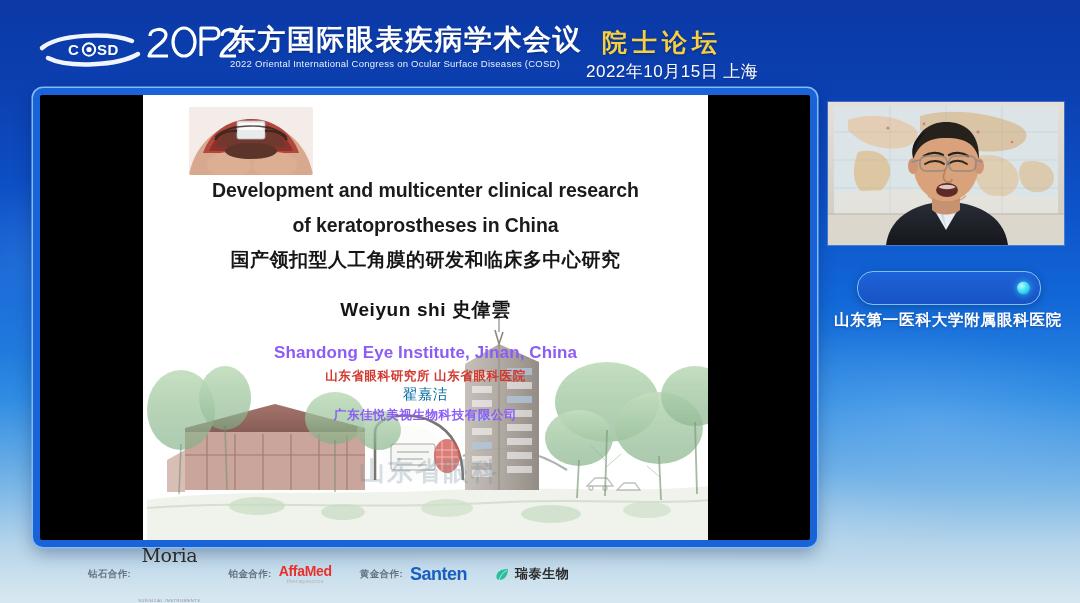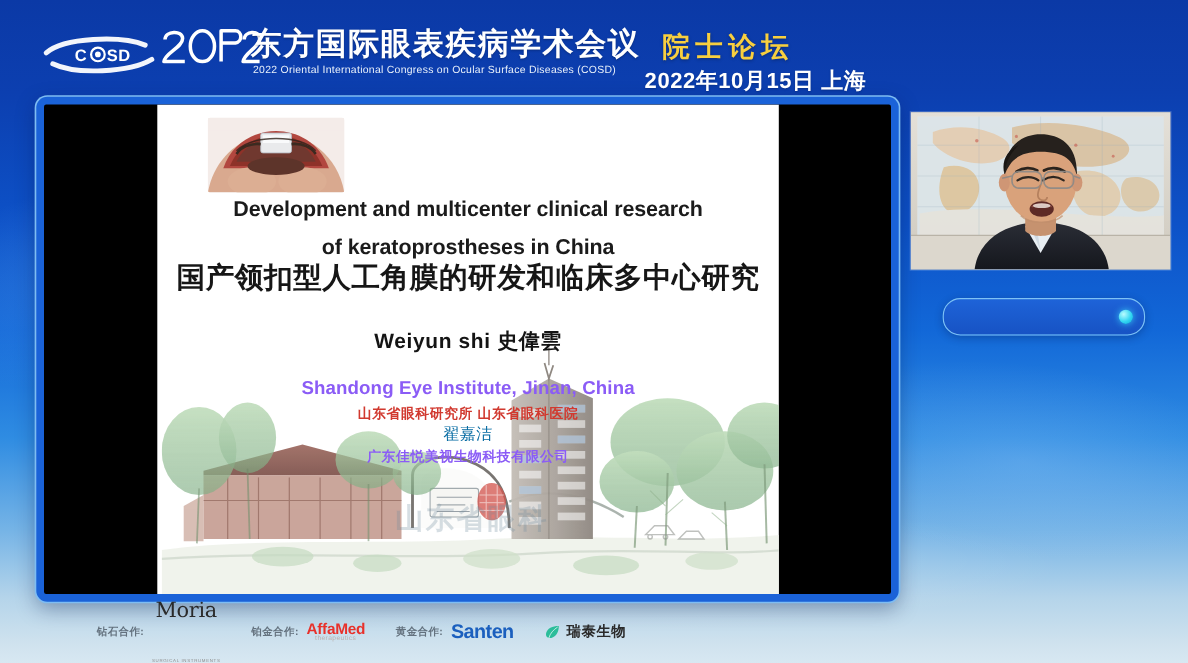--- a/index.html
+++ b/index.html
@@ -105,22 +105,22 @@
     font-weight: 700;
     letter-spacing: 5px;
     color: #f7cf3f;
     white-space: nowrap;
     font-family: "DejaVu Serif", "Liberation Serif", serif;
     text-shadow: 0 1px 3px rgba(0,0,0,0.30);
   }
   #forum-date {
     position: absolute;
     left: 586px; top: 60px;
-    font-size: 20px;
-    font-weight: 700;
+    font-size: 17px;
+    font-weight: 400;
     letter-spacing: 0.5px;
     color: #ffffff;
     white-space: nowrap;
     text-shadow: 0 1px 2px rgba(0,0,0,0.22);
   }
 
   
   #slide-frame {
     position: absolute;
     left: 33px; top: 88px;
@@ -174,22 +174,22 @@
     letter-spacing: -0.1px;
   }
   #title-en-2 {
     top: 119px;
     font-size: 19.5px;
     font-weight: 700;
     color: #1b1b1b;
     letter-spacing: -0.1px;
   }
   #title-cn {
-    top: 140px;
-    font-size: 26px;
+    top: 152px;
+    font-size: 19px;
     font-weight: 700;
     color: #161616;
     letter-spacing: 0.5px;
   }
   #author-line {
     top: 202px;
     font-size: 19px;
     font-weight: 700;
     color: #141414;
     letter-spacing: 0.6px;
@@ -668,20 +668,21 @@
       <path d="M110 86 C114 83, 124 83, 128 86" stroke="#8a4a40" stroke-width="1.4" fill="none"></path>
       <ellipse cx="119" cy="85" rx="8" ry="2.2" fill="#efe3dd" opacity="0.85"></ellipse>
 
       <path d="M100 94 C108 102, 130 102, 138 94" stroke="#c08f6c" stroke-width="1.4" fill="none" opacity="0.7"></path>
     </svg>
   </div>
 
   <div id="speaker-badge">
     <span id="speaker-dot"></span>
   </div>
+  <div id="speaker-org">山东第一医科大学附属眼科医院</div>
 
   <div id="sponsor-bar">
 
     <div class="sponsor-group">
       <span class="sponsor-tier">钻石合作:</span>
       <span class="sponsor-logo">
         <span style="display:flex;flex-direction:column;align-items:center;gap:32px;">
           <span id="logo-moria">Moria</span>
           <span id="logo-moria-sub">SURGICAL INSTRUMENTS</span>
         </span>

